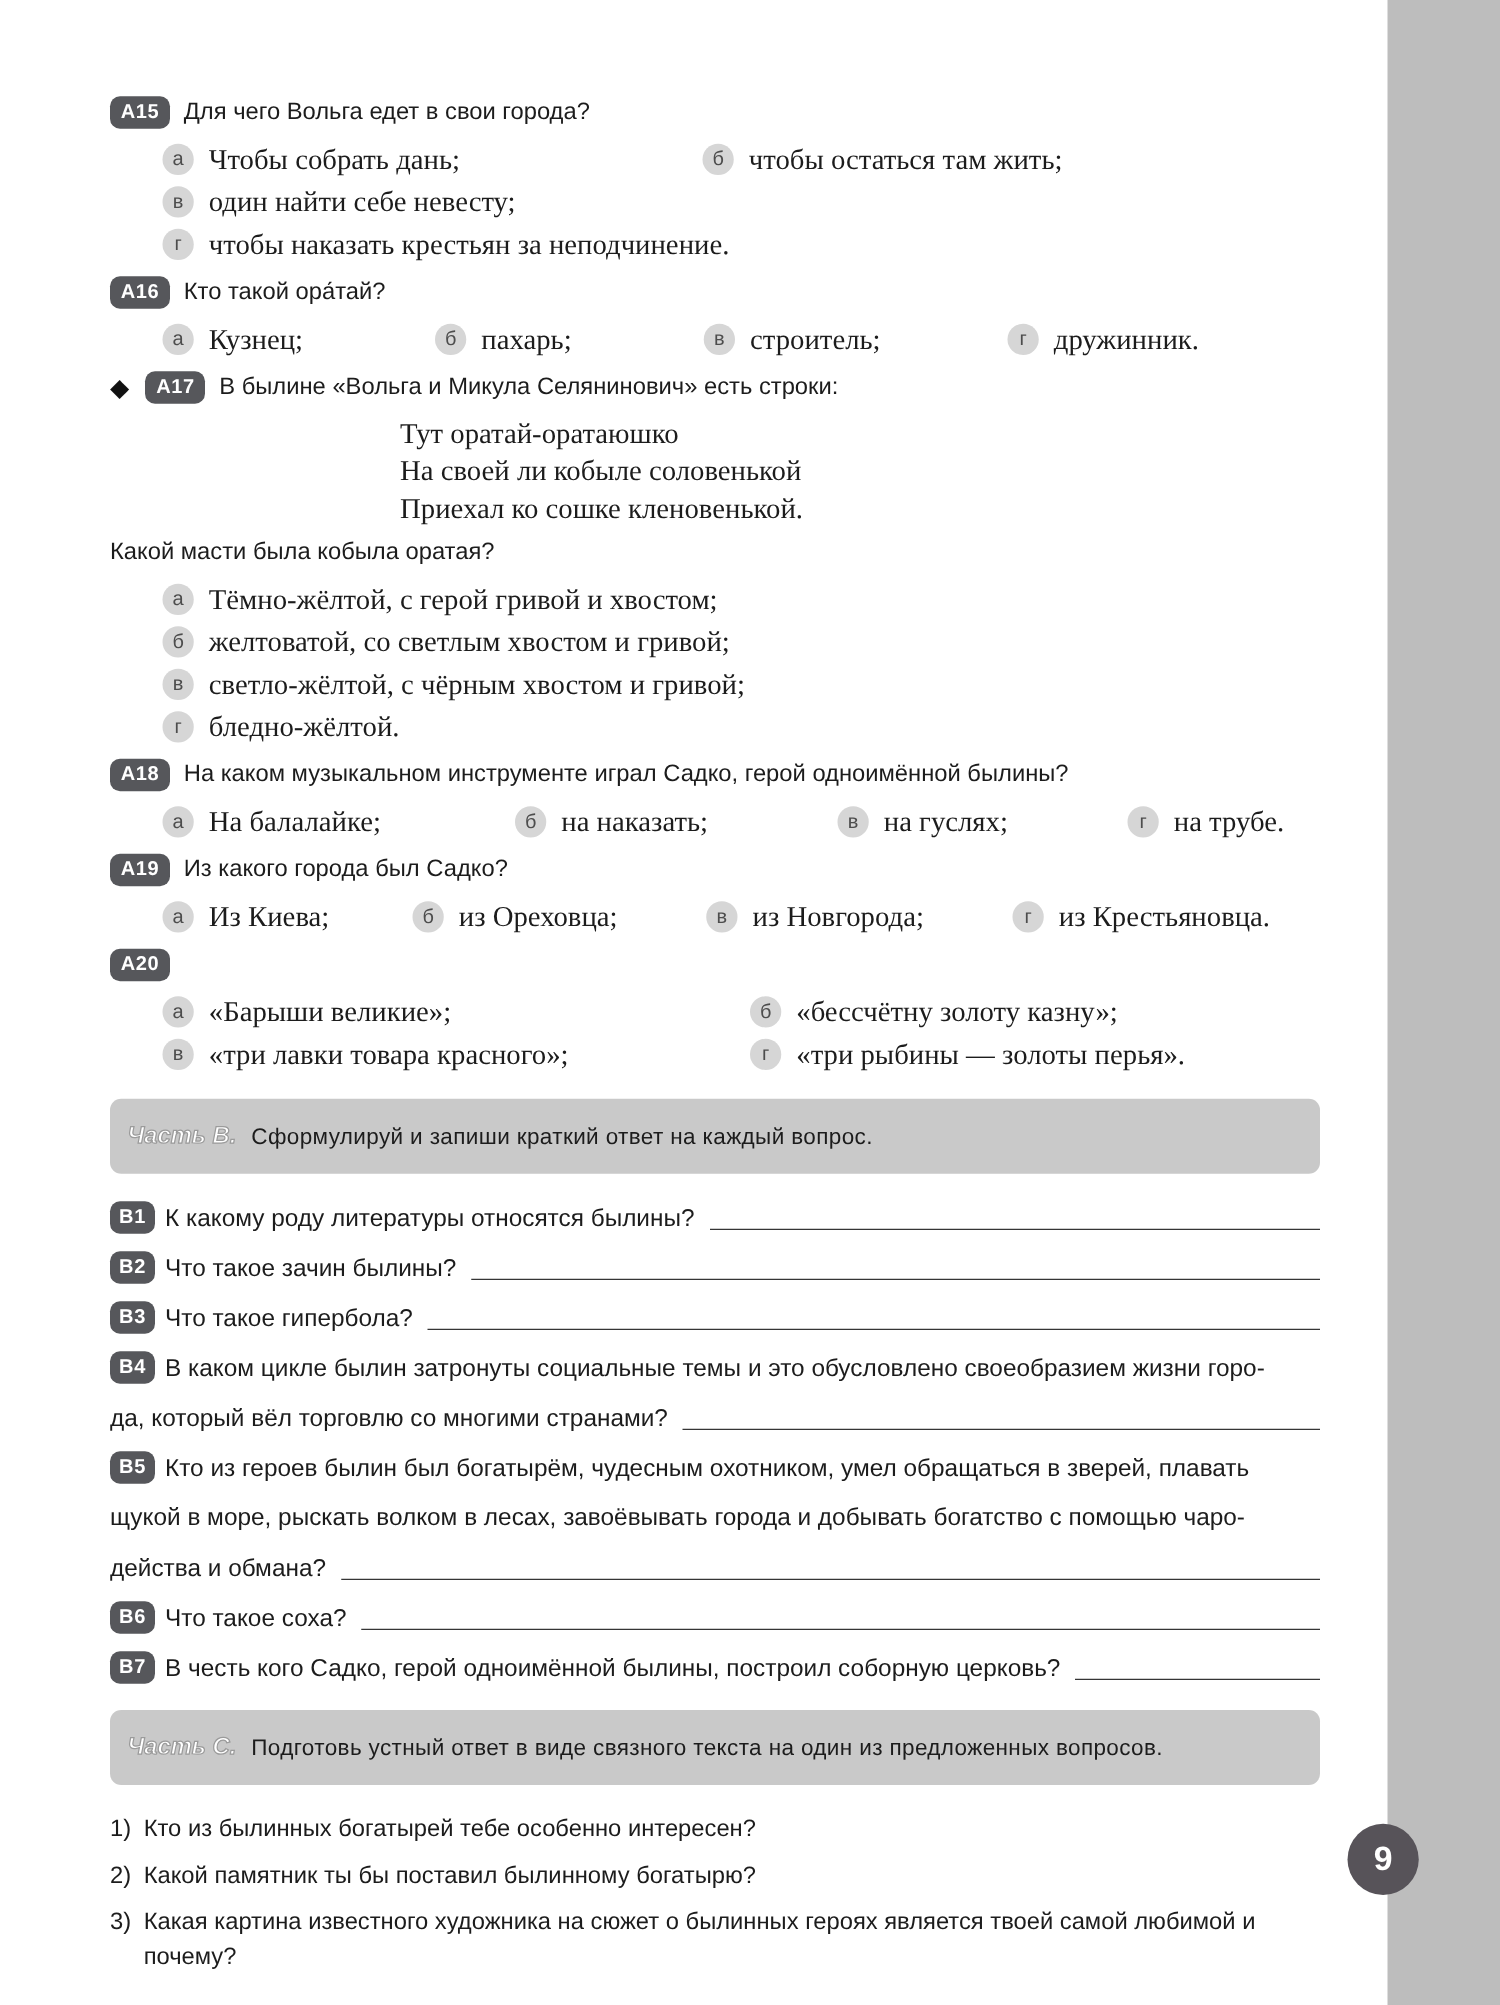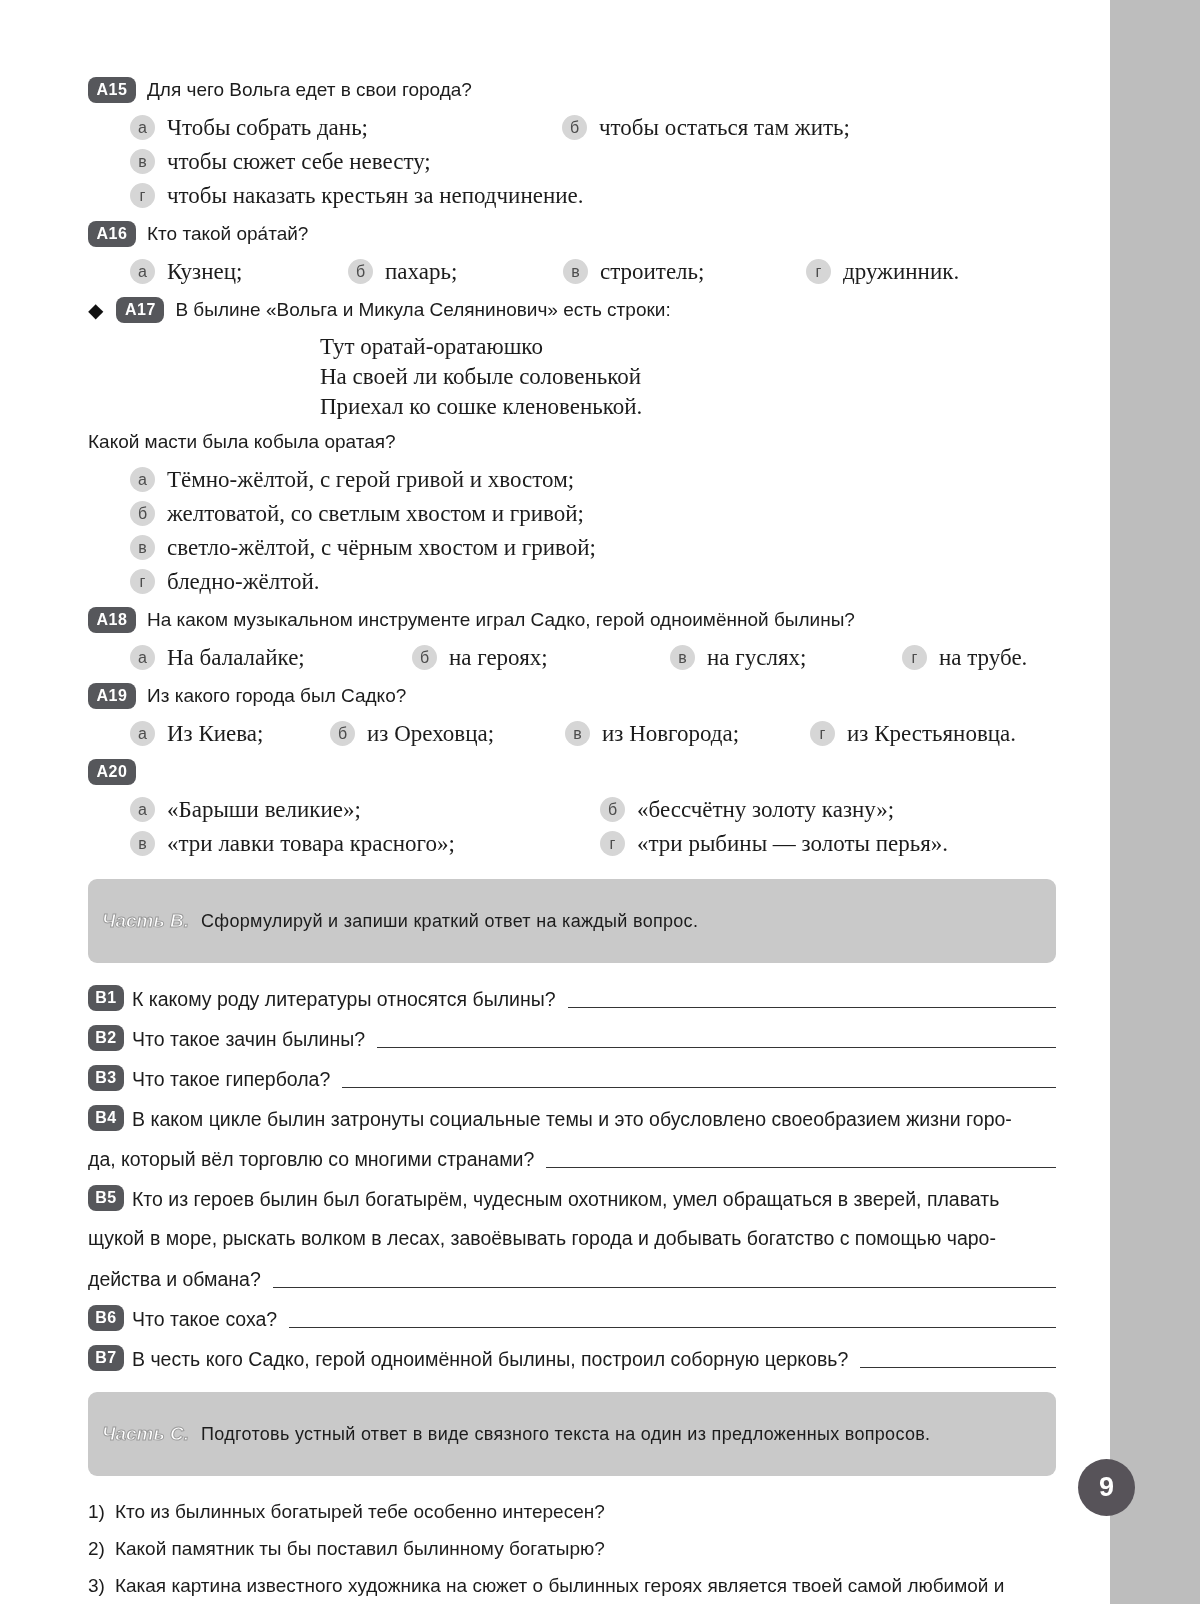--- a/index.html
+++ b/index.html
@@ -46,21 +46,21 @@
   .w200 { width:200px; } .w235 { width:235px; } .w245 { width:245px; }
   .w470 { width:470px; }
   .diamond { font-size:20px; color:#111; margin-right:2px; flex:none; }
   .verse {
     font-family:"Liberation Serif", serif; font-size:23px; line-height:30px;
     margin:2px 0 6px 232px;
   }
   .gap-sm { height:6px; }
   .part-bar {
     background:#c9c9c9; border-radius:9px; height:52px;
-    display:flex; align-items:center; gap:12px; padding:16px 14px;
+    display:flex; align-items:center; gap:12px; padding:4px 14px;
     margin:20px 0 22px 0;
   }
   .part-label {
     color:#ffffff; font-weight:bold; font-style:italic; font-size:19px;
     -webkit-text-stroke:1px #9b9b9b; white-space:nowrap;
   }
   .part-instr { font-weight:normal; font-size:18px; letter-spacing:0.3px; }
   .b-row { display:flex; align-items:flex-end; gap:8px; font-size:19.5px; margin-bottom:13px; min-height:27px; }
   .b-row .badge { align-self:flex-start; }
   .b-text { white-space:nowrap; padding-bottom:1px; }
@@ -87,21 +87,21 @@
       <span class="opt-text">Чтобы собрать дань;</span>
     </div>
     <div class="opt">
       <span class="opt-circle">б</span>
       <span class="opt-text">чтобы остаться там жить;</span>
     </div>
   </div>
   <div class="opt-row">
     <div class="opt">
       <span class="opt-circle">в</span>
-      <span class="opt-text">чтобы сюжет себе невесту;</span>
+      <span class="opt-text">один найти себе невесту;</span>
     </div>
   </div>
   <div class="opt-row">
     <div class="opt">
       <span class="opt-circle">г</span>
       <span class="opt-text">чтобы наказать крестьян за неподчинение.</span>
     </div>
   </div>
 
   <div class="gap-sm"></div>
@@ -175,21 +175,21 @@
     <span class="badge">А18</span>
     <span class="q-stem">На каком музыкальном инструменте играл Садко, герой одноимённой былины?</span>
   </div>
   <div class="opt-row">
     <div class="opt w282">
       <span class="opt-circle">а</span>
       <span class="opt-text">На балалайке;</span>
     </div>
     <div class="opt w258">
       <span class="opt-circle">б</span>
-      <span class="opt-text">на героях;</span>
+      <span class="opt-text">на наказать;</span>
     </div>
     <div class="opt w232">
       <span class="opt-circle">в</span>
       <span class="opt-text">на гуслях;</span>
     </div>
     <div class="opt">
       <span class="opt-circle">г</span>
       <span class="opt-text">на трубе.</span>
     </div>
   </div>

